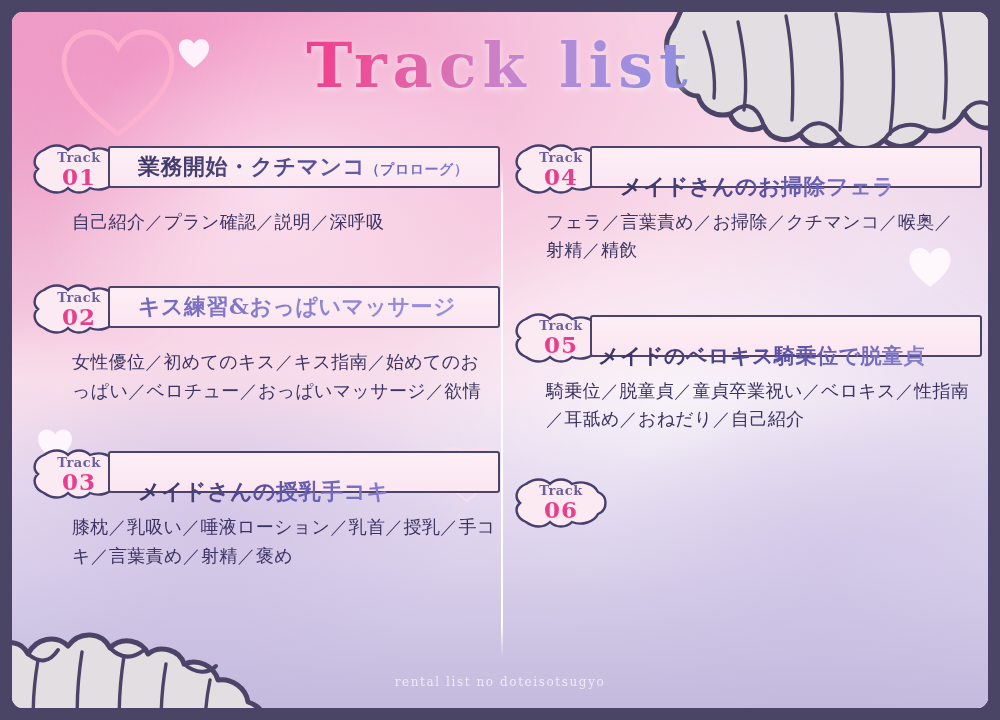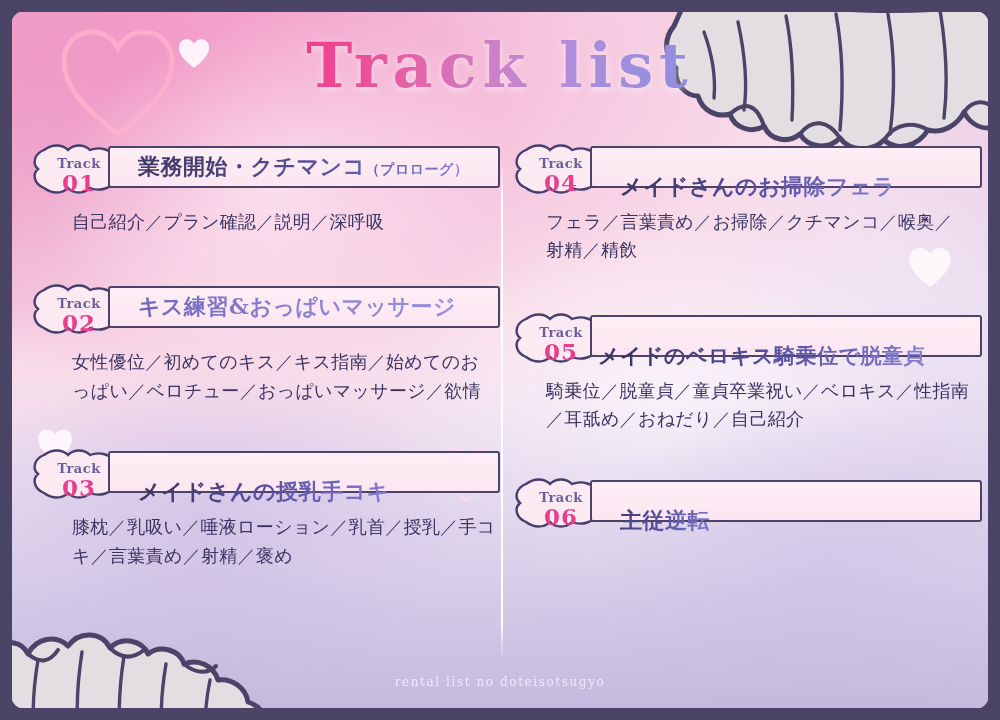--- a/index.html
+++ b/index.html
@@ -102,21 +102,21 @@
   .track{position:relative;margin-bottom:8px;}
   .track-head{position:relative;height:58px;}
 
   
   .badge{
     position:absolute;left:0;top:6px;width:98px;height:50px;
   }
   .badge svg{position:absolute;left:0;top:0;}
   .badge-txt{
     position:absolute;left:0;top:0;width:98px;height:50px;
-    display:flex;flex-direction:column;align-items:center;justify-content:flex-end;
+    display:flex;flex-direction:column;align-items:center;justify-content:center;
     line-height:1;
   }
   .badge-word{
     font-family:"DejaVu Serif","Liberation Serif",serif;
     font-size:13px;font-weight:700;color:#6a5f9c;letter-spacing:.5px;
     margin-bottom:1px;
   }
   .badge-num{
     font-family:"DejaVu Serif","Liberation Serif",serif;
     font-size:23px;font-weight:700;color:#e83f8c;letter-spacing:1px;
@@ -373,23 +373,20 @@
               <svg width="98" height="50" viewBox="0 0 98 50">
                 <path d="M14 6 C22 0 32 0 38 6 C44 0 54 0 60 6 C70 2 82 6 86 14
                          C96 18 96 32 86 36 C82 44 70 48 60 44 C54 50 44 50 38 44
                          C32 50 22 50 14 44 C4 40 2 30 8 25 C2 20 4 10 14 6 Z" fill="#fceaf2" stroke="#463f6e" stroke-width="2.4"></path>
               </svg>
               <div class="badge-txt">
                 <span class="badge-word">Track</span>
                 <span class="badge-num">06</span>
               </div>
             </div>
-            <div class="bar">
-              <span class="bar-label g-deep"><span>主従逆転</span><span class="tail"></span></span>
-            </div>
           </div>
         </div>
 
       </div>
     </div>
 
     <div class="footer">
       <span>rental list no doteisotsugyo</span>
     </div>
 

